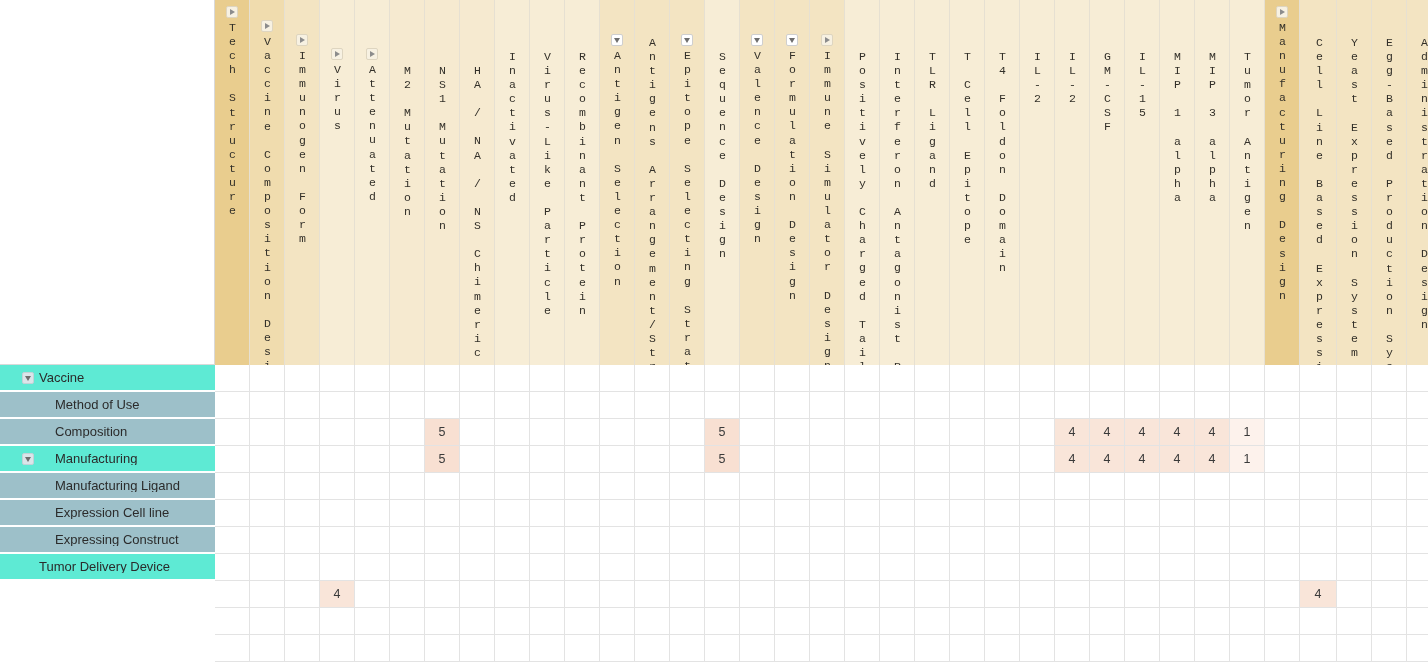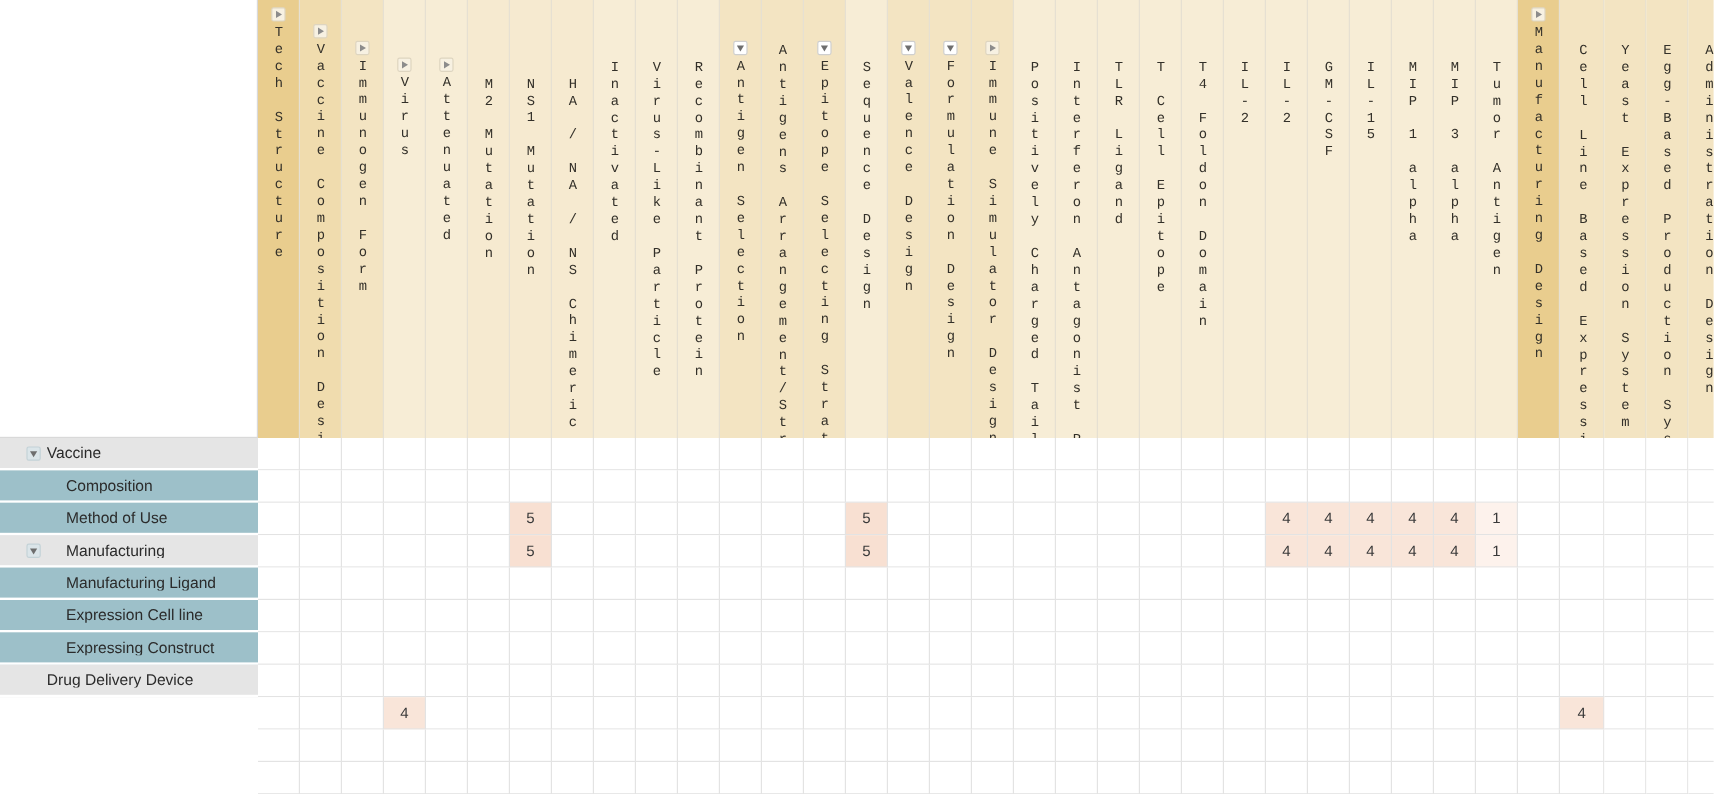--- a/index.html
+++ b/index.html
@@ -126,21 +126,21 @@
   .rowhead .rtri.open::after {
     margin-left:-3.5px; margin-top:-2px;
     border-left:3.5px solid transparent;
     border-right:3.5px solid transparent;
     border-top:5px solid #6e6e6e;
   }
   .rowhead .rlabel { white-space: nowrap; overflow: hidden; }
 
   
   .d0 { background: #5f96a4; }
-  .d1 { background: #e5e5e5; }
+  .d1 { background: #5eead4; }
   .d2 { background: #9dc0c9; }
 
   
   #cellarea {
     position: absolute;
     left: 215px; top: 365px;
     font-size: 0;
   }
   .datarow { white-space: nowrap; font-size: 0; }
   .cell {
@@ -165,45 +165,45 @@
 
   <div id="colheaders" style="width: 1298px;"><div class="colhead" style="width: 35px; background: rgb(233, 205, 142);"><span class="tri closed" style="top: 6px;"></span><span class="vtext" style="top: 21px;">Tech Structure</span></div><div class="colhead" style="width: 35px; background: rgb(240, 220, 174);"><span class="tri closed" style="top: 20px;"></span><span class="vtext" style="top: 35px;">Vaccine Composition Design</span></div><div class="colhead" style="width: 35px; background: rgb(243, 228, 194);"><span class="tri closed" style="top: 34px;"></span><span class="vtext" style="top: 49px;">Immunogen Form</span></div><div class="colhead" style="width: 35px; background: rgb(247, 237, 214);"><span class="tri closed" style="top: 48px;"></span><span class="vtext" style="top: 63px;">Virus</span></div><div class="colhead" style="width: 35px; background: rgb(247, 237, 214);"><span class="tri closed" style="top: 48px;"></span><span class="vtext" style="top: 63px;">Attenuated</span></div><div class="colhead" style="width: 35px; background: rgb(246, 234, 208);"><span class="vtext" style="top: 64px;">M2 Mutation</span></div><div class="colhead" style="width: 35px; background: rgb(246, 234, 208);"><span class="vtext" style="top: 64px;">NS1 Mutation</span></div><div class="colhead" style="width: 35px; background: rgb(246, 234, 208);"><span class="vtext" style="top: 64px;">HA / NA / NS Chimeric</span></div><div class="colhead" style="width: 35px; background: rgb(247, 237, 214);"><span class="vtext" style="top: 50px;">Inactivated</span></div><div class="colhead" style="width: 35px; background: rgb(247, 237, 214);"><span class="vtext" style="top: 50px;">Virus-Like Particle</span></div><div class="colhead" style="width: 35px; background: rgb(247, 237, 214);"><span class="vtext" style="top: 50px;">Recombinant Protein</span></div><div class="colhead" style="width: 35px; background: rgb(243, 228, 194);"><span class="tri open" style="top: 34px;"></span><span class="vtext" style="top: 49px;">Antigen Selection</span></div><div class="colhead" style="width: 35px; background: rgb(243, 228, 194);"><span class="vtext" style="top: 36px;">Antigens Arrangement/Structure Design</span></div><div class="colhead" style="width: 35px; background: rgb(243, 228, 194);"><span class="tri open" style="top: 34px;"></span><span class="vtext" style="top: 49px;">Epitope Selecting Strategy</span></div><div class="colhead" style="width: 35px; background: rgb(247, 237, 214);"><span class="vtext" style="top: 50px;">Sequence Design</span></div><div class="colhead" style="width: 35px; background: rgb(243, 228, 194);"><span class="tri open" style="top: 34px;"></span><span class="vtext" style="top: 49px;">Valence Design</span></div><div class="colhead" style="width: 35px; background: rgb(243, 228, 194);"><span class="tri open" style="top: 34px;"></span><span class="vtext" style="top: 49px;">Formulation Design</span></div><div class="colhead" style="width: 35px; background: rgb(243, 228, 194);"><span class="tri closed" style="top: 34px;"></span><span class="vtext" style="top: 49px;">Immune Simulator Design</span></div><div class="colhead" style="width: 35px; background: rgb(247, 237, 214);"><span class="vtext" style="top: 50px;">Positively Charged Tail</span></div><div class="colhead" style="width: 35px; background: rgb(247, 237, 214);"><span class="vtext" style="top: 50px;">Interferon Antagonist Phenotype Deficient</span></div><div class="colhead" style="width: 35px; background: rgb(247, 237, 214);"><span class="vtext" style="top: 50px;">TLR Ligand</span></div><div class="colhead" style="width: 35px; background: rgb(247, 237, 214);"><span class="vtext" style="top: 50px;">T Cell Epitope</span></div><div class="colhead" style="width: 35px; background: rgb(247, 237, 214);"><span class="vtext" style="top: 50px;">T4 Foldon Domain</span></div><div class="colhead" style="width: 35px; background: rgb(247, 237, 214);"><span class="vtext" style="top: 50px;">IL-2</span></div><div class="colhead" style="width: 35px; background: rgb(247, 237, 214);"><span class="vtext" style="top: 50px;">IL-2</span></div><div class="colhead" style="width: 35px; background: rgb(247, 237, 214);"><span class="vtext" style="top: 50px;">GM-CSF</span></div><div class="colhead" style="width: 35px; background: rgb(247, 237, 214);"><span class="vtext" style="top: 50px;">IL-15</span></div><div class="colhead" style="width: 35px; background: rgb(247, 237, 214);"><span class="vtext" style="top: 50px;">MIP 1 alpha</span></div><div class="colhead" style="width: 35px; background: rgb(247, 237, 214);"><span class="vtext" style="top: 50px;">MIP 3 alpha</span></div><div class="colhead" style="width: 35px; background: rgb(247, 237, 214);"><span class="vtext" style="top: 50px;">Tumor Antigen</span></div><div class="colhead" style="width: 35px; background: rgb(233, 205, 142);"><span class="tri closed" style="top: 6px;"></span><span class="vtext" style="top: 21px;">Manufacturing Design</span></div><div class="colhead" style="width: 37px; background: rgb(243, 228, 194);"><span class="vtext" style="top: 36px;">Cell Line Based Expression System</span></div><div class="colhead" style="width: 35px; background: rgb(243, 228, 194);"><span class="vtext" style="top: 36px;">Yeast Expression System</span></div><div class="colhead" style="width: 35px; background: rgb(243, 228, 194);"><span class="vtext" style="top: 36px;">Egg-Based Production System</span></div><div class="colhead" style="width: 35px; background: rgb(243, 228, 194);"><span class="vtext" style="top: 36px;">Administration Design</span></div></div>
 
   <div id="rowheaders">
       <div class="rowhead d1" style="height: 27px; padding-left: 22px;">
         <span class="rtri open"></span>
         <span class="rlabel">Vaccine</span>
       </div>
       <div class="rowhead d2" style="height: 27px; padding-left: 38px;">
         <span style="display: inline-block; width: 17px; flex: 0 0 auto;"></span>
+        <span class="rlabel">Method of Use</span>
+      </div>
+      <div class="rowhead d2" style="height: 27px; padding-left: 38px;">
+        <span style="display: inline-block; width: 17px; flex: 0 0 auto;"></span>
         <span class="rlabel">Composition</span>
-      </div>
-      <div class="rowhead d2" style="height: 27px; padding-left: 38px;">
-        <span style="display: inline-block; width: 17px; flex: 0 0 auto;"></span>
-        <span class="rlabel">Method of Use</span>
       </div>
       <div class="rowhead d1" style="height: 27px; padding-left: 22px; gap: 16px;">
         <span class="rtri open"></span>
         <span class="rlabel">Manufacturing</span>
       </div>
       <div class="rowhead d2" style="height: 27px; padding-left: 38px;">
         <span style="display: inline-block; width: 17px; flex: 0 0 auto;"></span>
         <span class="rlabel">Manufacturing Ligand</span>
       </div>
       <div class="rowhead d2" style="height: 27px; padding-left: 38px; text-align: right;">
         <span style="display: inline-block; width: 17px; flex: 0 0 auto;"></span>
         <span class="rlabel">Expression Cell line</span>
       </div>
       <div class="rowhead d2" style="height: 27px; padding-left: 38px;">
         <span style="display: inline-block; width: 17px; flex: 0 0 auto;"></span>
         <span class="rlabel">Expressing Construct</span>
       </div>
       <div class="rowhead d1" style="height: 27px; padding-left: 22px;">
         <span style="display: inline-block; width: 17px; flex: 0 0 auto;"></span>
-        <span class="rlabel">Drug Delivery Device</span>
+        <span class="rlabel">Tumor Delivery Device</span>
       </div>
     </div>
 
   <div id="cellarea" style="width: 1298px;">
       <div class="datarow"><div class="cell" style="width: 35px; height: 27px; line-height: 27px; background: rgb(255, 255, 255);"></div><div class="cell" style="width: 35px; height: 27px; line-height: 27px; background: rgb(255, 255, 255);"></div><div class="cell" style="width: 35px; height: 27px; line-height: 27px; background: rgb(255, 255, 255);"></div><div class="cell" style="width: 35px; height: 27px; line-height: 27px; background: rgb(255, 255, 255);"></div><div class="cell" style="width: 35px; height: 27px; line-height: 27px; background: rgb(255, 255, 255);"></div><div class="cell" style="width: 35px; height: 27px; line-height: 27px; background: rgb(255, 255, 255);"></div><div class="cell" style="width: 35px; height: 27px; line-height: 27px; background: rgb(255, 255, 255);"></div><div class="cell" style="width: 35px; height: 27px; line-height: 27px; background: rgb(255, 255, 255);"></div><div class="cell" style="width: 35px; height: 27px; line-height: 27px; background: rgb(255, 255, 255);"></div><div class="cell" style="width: 35px; height: 27px; line-height: 27px; background: rgb(255, 255, 255);"></div><div class="cell" style="width: 35px; height: 27px; line-height: 27px; background: rgb(255, 255, 255);"></div><div class="cell" style="width: 35px; height: 27px; line-height: 27px; background: rgb(255, 255, 255);"></div><div class="cell" style="width: 35px; height: 27px; line-height: 27px; background: rgb(255, 255, 255);"></div><div class="cell" style="width: 35px; height: 27px; line-height: 27px; background: rgb(255, 255, 255);"></div><div class="cell" style="width: 35px; height: 27px; line-height: 27px; background: rgb(255, 255, 255);"></div><div class="cell" style="width: 35px; height: 27px; line-height: 27px; background: rgb(255, 255, 255);"></div><div class="cell" style="width: 35px; height: 27px; line-height: 27px; background: rgb(255, 255, 255);"></div><div class="cell" style="width: 35px; height: 27px; line-height: 27px; background: rgb(255, 255, 255);"></div><div class="cell" style="width: 35px; height: 27px; line-height: 27px; background: rgb(255, 255, 255);"></div><div class="cell" style="width: 35px; height: 27px; line-height: 27px; background: rgb(255, 255, 255);"></div><div class="cell" style="width: 35px; height: 27px; line-height: 27px; background: rgb(255, 255, 255);"></div><div class="cell" style="width: 35px; height: 27px; line-height: 27px; background: rgb(255, 255, 255);"></div><div class="cell" style="width: 35px; height: 27px; line-height: 27px; background: rgb(255, 255, 255);"></div><div class="cell" style="width: 35px; height: 27px; line-height: 27px; background: rgb(255, 255, 255);"></div><div class="cell" style="width: 35px; height: 27px; line-height: 27px; background: rgb(255, 255, 255);"></div><div class="cell" style="width: 35px; height: 27px; line-height: 27px; background: rgb(255, 255, 255);"></div><div class="cell" style="width: 35px; height: 27px; line-height: 27px; background: rgb(255, 255, 255);"></div><div class="cell" style="width: 35px; height: 27px; line-height: 27px; background: rgb(255, 255, 255);"></div><div class="cell" style="width: 35px; height: 27px; line-height: 27px; background: rgb(255, 255, 255);"></div><div class="cell" style="width: 35px; height: 27px; line-height: 27px; background: rgb(255, 255, 255);"></div><div class="cell" style="width: 35px; height: 27px; line-height: 27px; background: rgb(255, 255, 255);"></div><div class="cell" style="width: 37px; height: 27px; line-height: 27px; background: rgb(255, 255, 255);"></div><div class="cell" style="width: 35px; height: 27px; line-height: 27px; background: rgb(255, 255, 255);"></div><div class="cell" style="width: 35px; height: 27px; line-height: 27px; background: rgb(255, 255, 255);"></div><div class="cell" style="width: 35px; height: 27px; line-height: 27px; background: rgb(255, 255, 255);"></div></div>
       <div class="datarow"><div class="cell" style="width: 35px; height: 27px; line-height: 27px; background: rgb(255, 255, 255);"></div><div class="cell" style="width: 35px; height: 27px; line-height: 27px; background: rgb(255, 255, 255);"></div><div class="cell" style="width: 35px; height: 27px; line-height: 27px; background: rgb(255, 255, 255);"></div><div class="cell" style="width: 35px; height: 27px; line-height: 27px; background: rgb(255, 255, 255);"></div><div class="cell" style="width: 35px; height: 27px; line-height: 27px; background: rgb(255, 255, 255);"></div><div class="cell" style="width: 35px; height: 27px; line-height: 27px; background: rgb(255, 255, 255);"></div><div class="cell" style="width: 35px; height: 27px; line-height: 27px; background: rgb(255, 255, 255);"></div><div class="cell" style="width: 35px; height: 27px; line-height: 27px; background: rgb(255, 255, 255);"></div><div class="cell" style="width: 35px; height: 27px; line-height: 27px; background: rgb(255, 255, 255);"></div><div class="cell" style="width: 35px; height: 27px; line-height: 27px; background: rgb(255, 255, 255);"></div><div class="cell" style="width: 35px; height: 27px; line-height: 27px; background: rgb(255, 255, 255);"></div><div class="cell" style="width: 35px; height: 27px; line-height: 27px; background: rgb(255, 255, 255);"></div><div class="cell" style="width: 35px; height: 27px; line-height: 27px; background: rgb(255, 255, 255);"></div><div class="cell" style="width: 35px; height: 27px; line-height: 27px; background: rgb(255, 255, 255);"></div><div class="cell" style="width: 35px; height: 27px; line-height: 27px; background: rgb(255, 255, 255);"></div><div class="cell" style="width: 35px; height: 27px; line-height: 27px; background: rgb(255, 255, 255);"></div><div class="cell" style="width: 35px; height: 27px; line-height: 27px; background: rgb(255, 255, 255);"></div><div class="cell" style="width: 35px; height: 27px; line-height: 27px; background: rgb(255, 255, 255);"></div><div class="cell" style="width: 35px; height: 27px; line-height: 27px; background: rgb(255, 255, 255);"></div><div class="cell" style="width: 35px; height: 27px; line-height: 27px; background: rgb(255, 255, 255);"></div><div class="cell" style="width: 35px; height: 27px; line-height: 27px; background: rgb(255, 255, 255);"></div><div class="cell" style="width: 35px; height: 27px; line-height: 27px; background: rgb(255, 255, 255);"></div><div class="cell" style="width: 35px; height: 27px; line-height: 27px; background: rgb(255, 255, 255);"></div><div class="cell" style="width: 35px; height: 27px; line-height: 27px; background: rgb(255, 255, 255);"></div><div class="cell" style="width: 35px; height: 27px; line-height: 27px; background: rgb(255, 255, 255);"></div><div class="cell" style="width: 35px; height: 27px; line-height: 27px; background: rgb(255, 255, 255);"></div><div class="cell" style="width: 35px; height: 27px; line-height: 27px; background: rgb(255, 255, 255);"></div><div class="cell" style="width: 35px; height: 27px; line-height: 27px; background: rgb(255, 255, 255);"></div><div class="cell" style="width: 35px; height: 27px; line-height: 27px; background: rgb(255, 255, 255);"></div><div class="cell" style="width: 35px; height: 27px; line-height: 27px; background: rgb(255, 255, 255);"></div><div class="cell" style="width: 35px; height: 27px; line-height: 27px; background: rgb(255, 255, 255);"></div><div class="cell" style="width: 37px; height: 27px; line-height: 27px; background: rgb(255, 255, 255);"></div><div class="cell" style="width: 35px; height: 27px; line-height: 27px; background: rgb(255, 255, 255);"></div><div class="cell" style="width: 35px; height: 27px; line-height: 27px; background: rgb(255, 255, 255);"></div><div class="cell" style="width: 35px; height: 27px; line-height: 27px; background: rgb(255, 255, 255);"></div></div>
       <div class="datarow"><div class="cell" style="width: 35px; height: 27px; line-height: 27px; background: rgb(255, 255, 255);"></div><div class="cell" style="width: 35px; height: 27px; line-height: 27px; background: rgb(255, 255, 255);"></div><div class="cell" style="width: 35px; height: 27px; line-height: 27px; background: rgb(255, 255, 255);"></div><div class="cell" style="width: 35px; height: 27px; line-height: 27px; background: rgb(255, 255, 255);"></div><div class="cell" style="width: 35px; height: 27px; line-height: 27px; background: rgb(255, 255, 255);"></div><div class="cell" style="width: 35px; height: 27px; line-height: 27px; background: rgb(255, 255, 255);"></div><div class="cell" style="width: 35px; height: 27px; line-height: 27px; background: rgb(248, 224, 210);"><span>5</span></div><div class="cell" style="width: 35px; height: 27px; line-height: 27px; background: rgb(255, 255, 255);"></div><div class="cell" style="width: 35px; height: 27px; line-height: 27px; background: rgb(255, 255, 255);"></div><div class="cell" style="width: 35px; height: 27px; line-height: 27px; background: rgb(255, 255, 255);"></div><div class="cell" style="width: 35px; height: 27px; line-height: 27px; background: rgb(255, 255, 255);"></div><div class="cell" style="width: 35px; height: 27px; line-height: 27px; background: rgb(255, 255, 255);"></div><div class="cell" style="width: 35px; height: 27px; line-height: 27px; background: rgb(255, 255, 255);"></div><div class="cell" style="width: 35px; height: 27px; line-height: 27px; background: rgb(255, 255, 255);"></div><div class="cell" style="width: 35px; height: 27px; line-height: 27px; background: rgb(248, 224, 210);"><span>5</span></div><div class="cell" style="width: 35px; height: 27px; line-height: 27px; background: rgb(255, 255, 255);"></div><div class="cell" style="width: 35px; height: 27px; line-height: 27px; background: rgb(255, 255, 255);"></div><div class="cell" style="width: 35px; height: 27px; line-height: 27px; background: rgb(255, 255, 255);"></div><div class="cell" style="width: 35px; height: 27px; line-height: 27px; background: rgb(255, 255, 255);"></div><div class="cell" style="width: 35px; height: 27px; line-height: 27px; background: rgb(255, 255, 255);"></div><div class="cell" style="width: 35px; height: 27px; line-height: 27px; background: rgb(255, 255, 255);"></div><div class="cell" style="width: 35px; height: 27px; line-height: 27px; background: rgb(255, 255, 255);"></div><div class="cell" style="width: 35px; height: 27px; line-height: 27px; background: rgb(255, 255, 255);"></div><div class="cell" style="width: 35px; height: 27px; line-height: 27px; background: rgb(255, 255, 255);"></div><div class="cell" style="width: 35px; height: 27px; line-height: 27px; background: rgb(249, 229, 217);"><span>4</span></div><div class="cell" style="width: 35px; height: 27px; line-height: 27px; background: rgb(249, 229, 217);"><span>4</span></div><div class="cell" style="width: 35px; height: 27px; line-height: 27px; background: rgb(249, 229, 217);"><span>4</span></div><div class="cell" style="width: 35px; height: 27px; line-height: 27px; background: rgb(249, 229, 217);"><span>4</span></div><div class="cell" style="width: 35px; height: 27px; line-height: 27px; background: rgb(249, 229, 217);"><span>4</span></div><div class="cell" style="width: 35px; height: 27px; line-height: 27px; background: rgb(253, 242, 236);"><span>1</span></div><div class="cell" style="width: 35px; height: 27px; line-height: 27px; background: rgb(255, 255, 255);"></div><div class="cell" style="width: 37px; height: 27px; line-height: 27px; background: rgb(255, 255, 255);"></div><div class="cell" style="width: 35px; height: 27px; line-height: 27px; background: rgb(255, 255, 255);"></div><div class="cell" style="width: 35px; height: 27px; line-height: 27px; background: rgb(255, 255, 255);"></div><div class="cell" style="width: 35px; height: 27px; line-height: 27px; background: rgb(255, 255, 255);"></div></div>
       <div class="datarow"><div class="cell" style="width: 35px; height: 27px; line-height: 27px; background: rgb(255, 255, 255);"></div><div class="cell" style="width: 35px; height: 27px; line-height: 27px; background: rgb(255, 255, 255);"></div><div class="cell" style="width: 35px; height: 27px; line-height: 27px; background: rgb(255, 255, 255);"></div><div class="cell" style="width: 35px; height: 27px; line-height: 27px; background: rgb(255, 255, 255);"></div><div class="cell" style="width: 35px; height: 27px; line-height: 27px; background: rgb(255, 255, 255);"></div><div class="cell" style="width: 35px; height: 27px; line-height: 27px; background: rgb(255, 255, 255);"></div><div class="cell" style="width: 35px; height: 27px; line-height: 27px; background: rgb(248, 224, 210);"><span>5</span></div><div class="cell" style="width: 35px; height: 27px; line-height: 27px; background: rgb(255, 255, 255);"></div><div class="cell" style="width: 35px; height: 27px; line-height: 27px; background: rgb(255, 255, 255);"></div><div class="cell" style="width: 35px; height: 27px; line-height: 27px; background: rgb(255, 255, 255);"></div><div class="cell" style="width: 35px; height: 27px; line-height: 27px; background: rgb(255, 255, 255);"></div><div class="cell" style="width: 35px; height: 27px; line-height: 27px; background: rgb(255, 255, 255);"></div><div class="cell" style="width: 35px; height: 27px; line-height: 27px; background: rgb(255, 255, 255);"></div><div class="cell" style="width: 35px; height: 27px; line-height: 27px; background: rgb(255, 255, 255);"></div><div class="cell" style="width: 35px; height: 27px; line-height: 27px; background: rgb(248, 224, 210);"><span>5</span></div><div class="cell" style="width: 35px; height: 27px; line-height: 27px; background: rgb(255, 255, 255);"></div><div class="cell" style="width: 35px; height: 27px; line-height: 27px; background: rgb(255, 255, 255);"></div><div class="cell" style="width: 35px; height: 27px; line-height: 27px; background: rgb(255, 255, 255);"></div><div class="cell" style="width: 35px; height: 27px; line-height: 27px; background: rgb(255, 255, 255);"></div><div class="cell" style="width: 35px; height: 27px; line-height: 27px; background: rgb(255, 255, 255);"></div><div class="cell" style="width: 35px; height: 27px; line-height: 27px; background: rgb(255, 255, 255);"></div><div class="cell" style="width: 35px; height: 27px; line-height: 27px; background: rgb(255, 255, 255);"></div><div class="cell" style="width: 35px; height: 27px; line-height: 27px; background: rgb(255, 255, 255);"></div><div class="cell" style="width: 35px; height: 27px; line-height: 27px; background: rgb(255, 255, 255);"></div><div class="cell" style="width: 35px; height: 27px; line-height: 27px; background: rgb(249, 229, 217);"><span>4</span></div><div class="cell" style="width: 35px; height: 27px; line-height: 27px; background: rgb(249, 229, 217);"><span>4</span></div><div class="cell" style="width: 35px; height: 27px; line-height: 27px; background: rgb(249, 229, 217);"><span>4</span></div><div class="cell" style="width: 35px; height: 27px; line-height: 27px; background: rgb(249, 229, 217);"><span>4</span></div><div class="cell" style="width: 35px; height: 27px; line-height: 27px; background: rgb(249, 229, 217);"><span>4</span></div><div class="cell" style="width: 35px; height: 27px; line-height: 27px; background: rgb(253, 242, 236);"><span>1</span></div><div class="cell" style="width: 35px; height: 27px; line-height: 27px; background: rgb(255, 255, 255);"></div><div class="cell" style="width: 37px; height: 27px; line-height: 27px; background: rgb(255, 255, 255);"></div><div class="cell" style="width: 35px; height: 27px; line-height: 27px; background: rgb(255, 255, 255);"></div><div class="cell" style="width: 35px; height: 27px; line-height: 27px; background: rgb(255, 255, 255);"></div><div class="cell" style="width: 35px; height: 27px; line-height: 27px; background: rgb(255, 255, 255);"></div></div>
       <div class="datarow"><div class="cell" style="width: 35px; height: 27px; line-height: 27px; background: rgb(255, 255, 255);"></div><div class="cell" style="width: 35px; height: 27px; line-height: 27px; background: rgb(255, 255, 255);"></div><div class="cell" style="width: 35px; height: 27px; line-height: 27px; background: rgb(255, 255, 255);"></div><div class="cell" style="width: 35px; height: 27px; line-height: 27px; background: rgb(255, 255, 255);"></div><div class="cell" style="width: 35px; height: 27px; line-height: 27px; background: rgb(255, 255, 255);"></div><div class="cell" style="width: 35px; height: 27px; line-height: 27px; background: rgb(255, 255, 255);"></div><div class="cell" style="width: 35px; height: 27px; line-height: 27px; background: rgb(255, 255, 255);"></div><div class="cell" style="width: 35px; height: 27px; line-height: 27px; background: rgb(255, 255, 255);"></div><div class="cell" style="width: 35px; height: 27px; line-height: 27px; background: rgb(255, 255, 255);"></div><div class="cell" style="width: 35px; height: 27px; line-height: 27px; background: rgb(255, 255, 255);"></div><div class="cell" style="width: 35px; height: 27px; line-height: 27px; background: rgb(255, 255, 255);"></div><div class="cell" style="width: 35px; height: 27px; line-height: 27px; background: rgb(255, 255, 255);"></div><div class="cell" style="width: 35px; height: 27px; line-height: 27px; background: rgb(255, 255, 255);"></div><div class="cell" style="width: 35px; height: 27px; line-height: 27px; background: rgb(255, 255, 255);"></div><div class="cell" style="width: 35px; height: 27px; line-height: 27px; background: rgb(255, 255, 255);"></div><div class="cell" style="width: 35px; height: 27px; line-height: 27px; background: rgb(255, 255, 255);"></div><div class="cell" style="width: 35px; height: 27px; line-height: 27px; background: rgb(255, 255, 255);"></div><div class="cell" style="width: 35px; height: 27px; line-height: 27px; background: rgb(255, 255, 255);"></div><div class="cell" style="width: 35px; height: 27px; line-height: 27px; background: rgb(255, 255, 255);"></div><div class="cell" style="width: 35px; height: 27px; line-height: 27px; background: rgb(255, 255, 255);"></div><div class="cell" style="width: 35px; height: 27px; line-height: 27px; background: rgb(255, 255, 255);"></div><div class="cell" style="width: 35px; height: 27px; line-height: 27px; background: rgb(255, 255, 255);"></div><div class="cell" style="width: 35px; height: 27px; line-height: 27px; background: rgb(255, 255, 255);"></div><div class="cell" style="width: 35px; height: 27px; line-height: 27px; background: rgb(255, 255, 255);"></div><div class="cell" style="width: 35px; height: 27px; line-height: 27px; background: rgb(255, 255, 255);"></div><div class="cell" style="width: 35px; height: 27px; line-height: 27px; background: rgb(255, 255, 255);"></div><div class="cell" style="width: 35px; height: 27px; line-height: 27px; background: rgb(255, 255, 255);"></div><div class="cell" style="width: 35px; height: 27px; line-height: 27px; background: rgb(255, 255, 255);"></div><div class="cell" style="width: 35px; height: 27px; line-height: 27px; background: rgb(255, 255, 255);"></div><div class="cell" style="width: 35px; height: 27px; line-height: 27px; background: rgb(255, 255, 255);"></div><div class="cell" style="width: 35px; height: 27px; line-height: 27px; background: rgb(255, 255, 255);"></div><div class="cell" style="width: 37px; height: 27px; line-height: 27px; background: rgb(255, 255, 255);"></div><div class="cell" style="width: 35px; height: 27px; line-height: 27px; background: rgb(255, 255, 255);"></div><div class="cell" style="width: 35px; height: 27px; line-height: 27px; background: rgb(255, 255, 255);"></div><div class="cell" style="width: 35px; height: 27px; line-height: 27px; background: rgb(255, 255, 255);"></div></div>
       <div class="datarow"><div class="cell" style="width: 35px; height: 27px; line-height: 27px; background: rgb(255, 255, 255);"></div><div class="cell" style="width: 35px; height: 27px; line-height: 27px; background: rgb(255, 255, 255);"></div><div class="cell" style="width: 35px; height: 27px; line-height: 27px; background: rgb(255, 255, 255);"></div><div class="cell" style="width: 35px; height: 27px; line-height: 27px; background: rgb(255, 255, 255);"></div><div class="cell" style="width: 35px; height: 27px; line-height: 27px; background: rgb(255, 255, 255);"></div><div class="cell" style="width: 35px; height: 27px; line-height: 27px; background: rgb(255, 255, 255);"></div><div class="cell" style="width: 35px; height: 27px; line-height: 27px; background: rgb(255, 255, 255);"></div><div class="cell" style="width: 35px; height: 27px; line-height: 27px; background: rgb(255, 255, 255);"></div><div class="cell" style="width: 35px; height: 27px; line-height: 27px; background: rgb(255, 255, 255);"></div><div class="cell" style="width: 35px; height: 27px; line-height: 27px; background: rgb(255, 255, 255);"></div><div class="cell" style="width: 35px; height: 27px; line-height: 27px; background: rgb(255, 255, 255);"></div><div class="cell" style="width: 35px; height: 27px; line-height: 27px; background: rgb(255, 255, 255);"></div><div class="cell" style="width: 35px; height: 27px; line-height: 27px; background: rgb(255, 255, 255);"></div><div class="cell" style="width: 35px; height: 27px; line-height: 27px; background: rgb(255, 255, 255);"></div><div class="cell" style="width: 35px; height: 27px; line-height: 27px; background: rgb(255, 255, 255);"></div><div class="cell" style="width: 35px; height: 27px; line-height: 27px; background: rgb(255, 255, 255);"></div><div class="cell" style="width: 35px; height: 27px; line-height: 27px; background: rgb(255, 255, 255);"></div><div class="cell" style="width: 35px; height: 27px; line-height: 27px; background: rgb(255, 255, 255);"></div><div class="cell" style="width: 35px; height: 27px; line-height: 27px; background: rgb(255, 255, 255);"></div><div class="cell" style="width: 35px; height: 27px; line-height: 27px; background: rgb(255, 255, 255);"></div><div class="cell" style="width: 35px; height: 27px; line-height: 27px; background: rgb(255, 255, 255);"></div><div class="cell" style="width: 35px; height: 27px; line-height: 27px; background: rgb(255, 255, 255);"></div><div class="cell" style="width: 35px; height: 27px; line-height: 27px; background: rgb(255, 255, 255);"></div><div class="cell" style="width: 35px; height: 27px; line-height: 27px; background: rgb(255, 255, 255);"></div><div class="cell" style="width: 35px; height: 27px; line-height: 27px; background: rgb(255, 255, 255);"></div><div class="cell" style="width: 35px; height: 27px; line-height: 27px; background: rgb(255, 255, 255);"></div><div class="cell" style="width: 35px; height: 27px; line-height: 27px; background: rgb(255, 255, 255);"></div><div class="cell" style="width: 35px; height: 27px; line-height: 27px; background: rgb(255, 255, 255);"></div><div class="cell" style="width: 35px; height: 27px; line-height: 27px; background: rgb(255, 255, 255);"></div><div class="cell" style="width: 35px; height: 27px; line-height: 27px; background: rgb(255, 255, 255);"></div><div class="cell" style="width: 35px; height: 27px; line-height: 27px; background: rgb(255, 255, 255);"></div><div class="cell" style="width: 37px; height: 27px; line-height: 27px; background: rgb(255, 255, 255);"></div><div class="cell" style="width: 35px; height: 27px; line-height: 27px; background: rgb(255, 255, 255);"></div><div class="cell" style="width: 35px; height: 27px; line-height: 27px; background: rgb(255, 255, 255);"></div><div class="cell" style="width: 35px; height: 27px; line-height: 27px; background: rgb(255, 255, 255);"></div></div>

